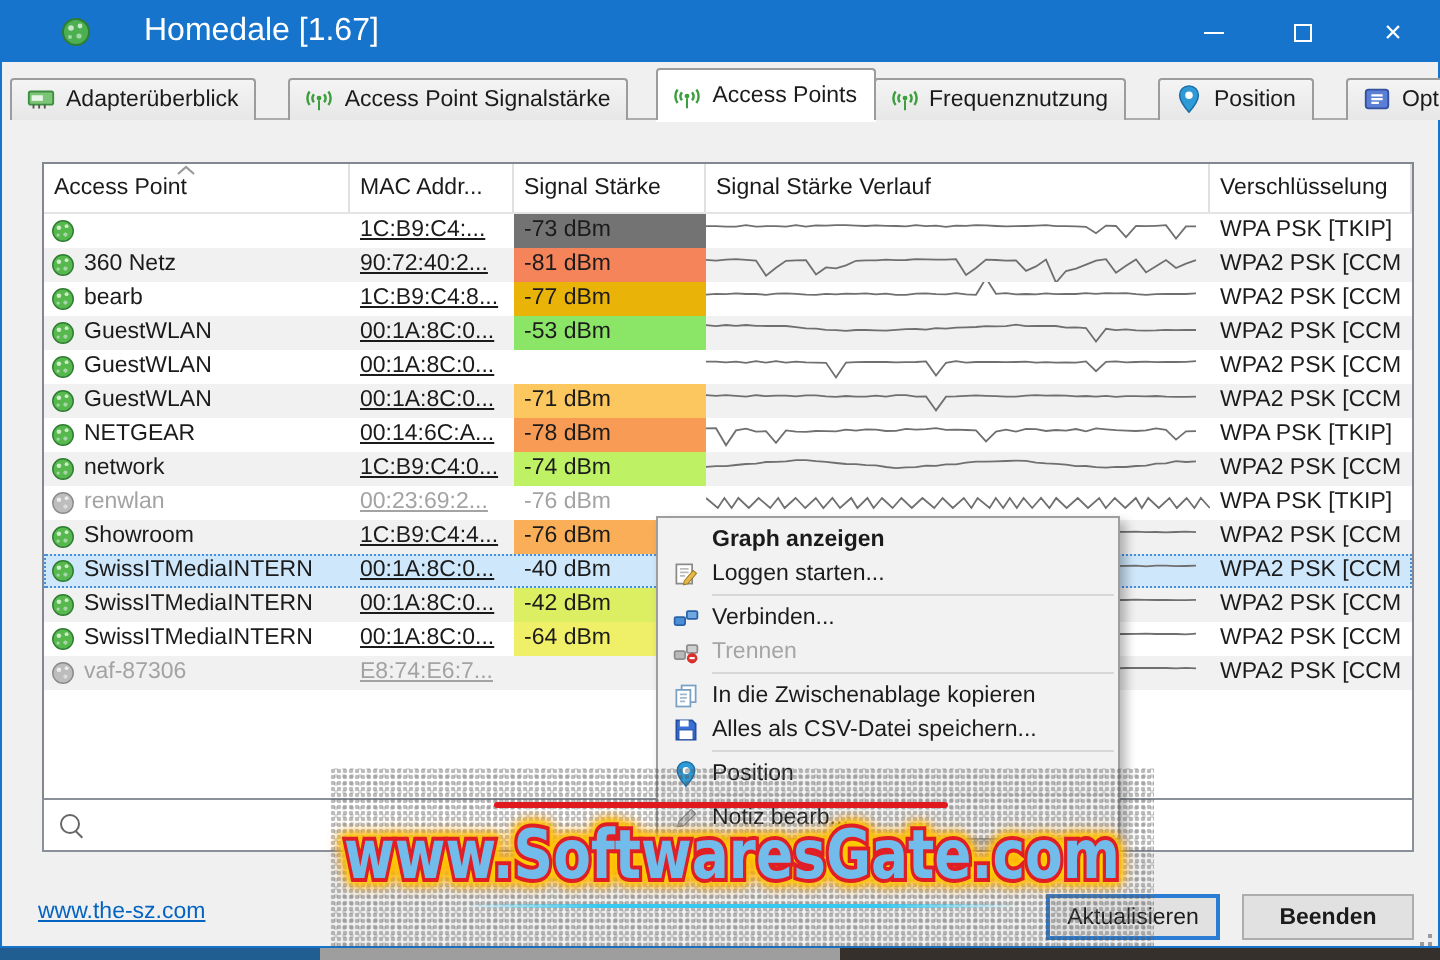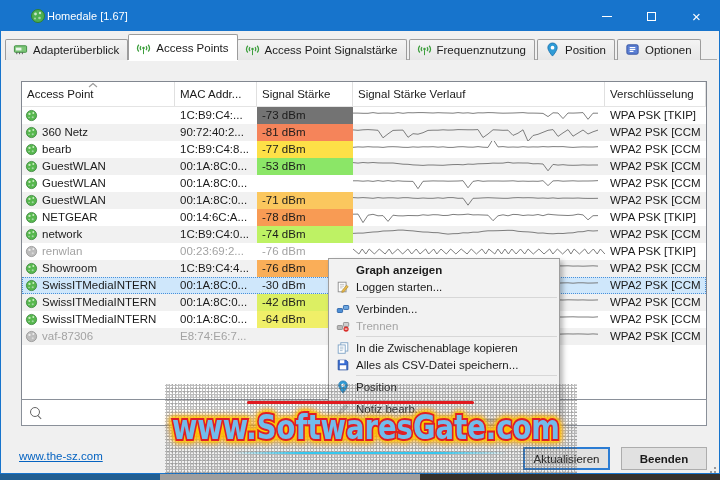--- a/index.html
+++ b/index.html
@@ -3,49 +3,49 @@
 <meta charset="utf-8">
 <style>
   html,body{margin:0;padding:0;background:#444;}
   *{box-sizing:border-box;}
   #stage{position:relative;width:720px;height:480px;overflow:hidden;
          font-family:"Liberation Sans",sans-serif;font-size:11.5px;color:#1b1b1b;background:#f0f0f0;}
   
   #win{position:absolute;left:0;top:0;width:720px;height:474px;border:1px solid #1774cc;background:#f0f0f0;}
   #titlebar{position:absolute;left:0;top:0;width:100%;height:30px;background:#1774cc;display:flex;align-items:center;}
   #title-icon{width:16px;height:16px;margin-left:29px;}
-  #title-text{color:#fff;font-size:11px;margin-left:1px;}
+  #title-text{color:#fff;font-size:16px;margin-left:26px;}
   .cap-btn{position:absolute;top:0;width:45px;height:30px;display:flex;align-items:center;justify-content:center;color:#fff;}
   #btn-min{right:90px;} #btn-max{right:45px;} #btn-close{right:0;}
   #btn-min span{display:block;width:10px;height:0;border-bottom:1px solid #fff;}
   #btn-max span{display:block;width:9px;height:9px;border:1px solid #fff;}
   #btn-close span{font-size:15px;line-height:1;}
   
   #tabbar{position:absolute;left:4px;top:33px;height:26px;display:flex;align-items:flex-end;}
   .tab{display:flex;align-items:center;gap:5px;padding:3px 8px 4px 7px;height:21px;
        background:linear-gradient(#f4f4f4,#e7e7e7);border:1px solid #9c9c9c;border-bottom:none;
-       border-radius:2px 2px 0 0;margin-right:2px;white-space:nowrap;}
+       border-radius:2px 2px 0 0;margin-right:16px;white-space:nowrap;}
   .tab.active{background:#fff;height:26px;padding-top:5px;position:relative;z-index:2;margin-left:-2px;margin-right:-1px;
        box-shadow:0 1px 0 #fff;}
   .tab svg{width:15px;height:15px;flex:0 0 auto;}
   #tabline{position:absolute;left:4px;top:58px;width:712px;height:0;border-top:1px solid #acacac;}
   
   #table{position:absolute;left:20px;top:80px;width:686px;height:328px;background:#fff;border:1px solid #828790;overflow:hidden;}
   #thead{position:relative;height:25px;border-bottom:1px solid #e4e4e4;background:#fff;display:flex;}
   .th{position:relative;padding:6px 0 0 5px;white-space:nowrap;overflow:hidden;border-right:1px solid #e0e0e0;color:#1a1a1a;}
   .th-sort{position:absolute;left:66px;top:0;width:10px;height:6px;}
   .col0{width:153px;} .col1{width:82px;} .col2{width:96px;} .col3{width:252px;} .col4{width:101px;}
   #tbody{position:relative;}
   .row{display:flex;height:17px;align-items:stretch;background:#fff;}
   .row.stripe{background:#f1f1f1;}
   .row.selected{background:#cfe7fb;outline:1px dotted #4a90d9;outline-offset:-1px;}
   .cell{white-space:nowrap;overflow:hidden;line-height:17px;}
   .cell.name{display:flex;align-items:center;gap:4px;padding-left:3px;}
   .cell.name svg{width:13px;height:13px;flex:0 0 auto;}
-  .cell.mac{padding-left:5px;}
+  .cell.mac{padding-left:5px;text-decoration:underline;}
   .cell.sig{padding-left:5px;}
   .cell.enc{padding-left:5px;}
   .row.gray .name,.row.gray .mac,.row.gray .sig{color:#a3a3a3;}
   .cell.graph svg{display:block;}
   
   #searchbox{position:absolute;left:20px;top:398px;width:686px;height:27px;background:#fff;border:1px solid #8a9099;display:flex;align-items:center;}
   #search-glass{position:relative;width:12px;height:12px;margin-left:8px;}
   #search-glass::before{content:"";position:absolute;left:0;top:0;width:8px;height:8px;border:1.6px solid #666;border-radius:50%;}
   #search-glass::after{content:"";position:absolute;left:8px;top:8px;width:5px;height:0;border-top:1.8px solid #666;transform:rotate(45deg);transform-origin:0 0;}
   #search-input{flex:1;border:none;outline:none;height:100%;margin-left:6px;font:inherit;background:transparent;}
@@ -109,51 +109,51 @@
     <div id="tabline"></div>
     <div id="tabbar">
         <div class="tab">
           <svg viewBox="0 0 16 16">
             <rect x="1.5" y="4" width="13" height="7" rx="1" fill="#7CC576" stroke="#3E8E41"></rect>
             <rect x="3" y="6" width="6" height="3" fill="#E8F5E9"></rect>
             <path d="M4 11v2M7 11v2M10 11v2" stroke="#555"></path>
           </svg>
           <span>Adapterüberblick</span>
         </div>
+        <div class="tab">
+          <svg viewBox="0 0 16 16" fill="none" stroke="#3C9E3C" stroke-width="1.3">
+            <path d="M3 4c-1.6 2-1.6 5.2 0 7.2"></path>
+            <path d="M13 4c1.6 2 1.6 5.2 0 7.2"></path>
+            <path d="M5.3 5.5c-1 1.3-1 3 0 4.2"></path>
+            <path d="M10.7 5.5c1 1.3 1 3 0 4.2"></path>
+            <circle cx="8" cy="7.5" r="1.3" fill="#3C9E3C" stroke="none"></circle>
+            <path d="M8 8.7V14" stroke-width="1.1"></path>
+          </svg>
+          <span>Access Point Signalstärke</span>
+        </div>
         <div class="tab active">
           <svg viewBox="0 0 16 16" fill="none" stroke="#3C9E3C" stroke-width="1.3">
             <path d="M3 4c-1.6 2-1.6 5.2 0 7.2"></path>
             <path d="M13 4c1.6 2 1.6 5.2 0 7.2"></path>
             <path d="M5.3 5.5c-1 1.3-1 3 0 4.2"></path>
             <path d="M10.7 5.5c1 1.3 1 3 0 4.2"></path>
             <circle cx="8" cy="7.5" r="1.3" fill="#3C9E3C" stroke="none"></circle>
             <path d="M8 8.7V14" stroke-width="1.1"></path>
           </svg>
           <span>Access Points</span>
         </div>
         <div class="tab">
           <svg viewBox="0 0 16 16" fill="none" stroke="#3C9E3C" stroke-width="1.3">
             <path d="M3 4c-1.6 2-1.6 5.2 0 7.2"></path>
             <path d="M13 4c1.6 2 1.6 5.2 0 7.2"></path>
             <path d="M5.3 5.5c-1 1.3-1 3 0 4.2"></path>
             <path d="M10.7 5.5c1 1.3 1 3 0 4.2"></path>
             <circle cx="8" cy="7.5" r="1.3" fill="#3C9E3C" stroke="none"></circle>
             <path d="M8 8.7V14" stroke-width="1.1"></path>
           </svg>
-          <span>Access Point Signalstärke</span>
-        </div>
-        <div class="tab">
-          <svg viewBox="0 0 16 16" fill="none" stroke="#3C9E3C" stroke-width="1.3">
-            <path d="M3 4c-1.6 2-1.6 5.2 0 7.2"></path>
-            <path d="M13 4c1.6 2 1.6 5.2 0 7.2"></path>
-            <path d="M5.3 5.5c-1 1.3-1 3 0 4.2"></path>
-            <path d="M10.7 5.5c1 1.3 1 3 0 4.2"></path>
-            <circle cx="8" cy="7.5" r="1.3" fill="#3C9E3C" stroke="none"></circle>
-            <path d="M8 8.7V14" stroke-width="1.1"></path>
-          </svg>
           <span>Frequenznutzung</span>
         </div>
         <div class="tab">
           <svg viewBox="0 0 16 16">
             <path d="M8 1C5.2 1 3 3.2 3 6c0 3.5 5 9 5 9s5-5.5 5-9c0-2.8-2.2-5-5-5z" fill="#2E9BD6" stroke="#1C6EA8" stroke-width=".8"></path>
             <circle cx="8" cy="6" r="2" fill="#fff"></circle>
           </svg>
           <span>Position</span>
         </div>
         <div class="tab">
@@ -221,21 +221,21 @@
               <svg viewBox="0 0 16 16">
                 <circle cx="8" cy="8" r="6.3" fill="#57B84E" stroke="#2E7D32" stroke-width=".9"></circle>
                 <circle cx="5.5" cy="6" r="1.4" fill="#CDEDC6"></circle>
                 <circle cx="10.2" cy="5" r="1.2" fill="#CDEDC6"></circle>
                 <circle cx="9.5" cy="10.2" r="1.3" fill="#A5D6A7"></circle>
                 <circle cx="5" cy="10.5" r="1" fill="#A5D6A7"></circle>
               </svg>
               <span>bearb</span>
             </div>
             <div class="cell mac col1">1C:B9:C4:8...</div>
-            <div class="cell sig col2" style="background: #fde047;">-77 dBm</div>
+            <div class="cell sig col2" style="background: #eab308;">-77 dBm</div>
             <div class="cell graph col3">
               <svg width="252" height="17" viewBox="0 0 252 17">
                 <polyline points="0.0,6.3 5.0,5.9 10.0,6.1 15.0,5.7 20.0,6.0 25.0,6.0 30.0,6.4 35.0,5.8 40.0,5.7 45.0,5.9 50.0,6.3 55.0,6.4 60.0,5.9 65.0,6.2 70.0,5.8 75.0,5.9 80.0,5.7 85.0,6.2 90.0,5.8 95.0,6.4 100.0,6.4 105.0,5.8 110.0,5.7 115.0,6.1 120.0,6.2 125.0,5.6 130.0,6.2 135.0,6.4 140.0,-1.9 145.0,5.9 150.0,5.6 155.0,6.2 160.0,6.0 165.0,6.2 170.0,5.7 175.0,6.1 180.0,5.9 185.0,6.0 190.0,5.6 195.0,5.9 200.0,5.6 205.0,5.7 210.0,5.6 215.0,6.1 220.0,6.4 225.0,6.1 230.0,5.9 235.0,6.0 240.0,6.0 245.0,5.7" fill="none" stroke="#6f6f6f" stroke-width="0.9"></polyline>
               </svg>
             </div>
             <div class="cell enc col4">WPA2 PSK [CCM</div>
           </div>
           <div class="row stripe">
             <div class="cell name col0">
               <svg viewBox="0 0 16 16">
@@ -380,21 +380,21 @@
               <svg viewBox="0 0 16 16">
                 <circle cx="8" cy="8" r="6.3" fill="#57B84E" stroke="#2E7D32" stroke-width=".9"></circle>
                 <circle cx="5.5" cy="6" r="1.4" fill="#CDEDC6"></circle>
                 <circle cx="10.2" cy="5" r="1.2" fill="#CDEDC6"></circle>
                 <circle cx="9.5" cy="10.2" r="1.3" fill="#A5D6A7"></circle>
                 <circle cx="5" cy="10.5" r="1" fill="#A5D6A7"></circle>
               </svg>
               <span>SwissITMediaINTERN</span>
             </div>
             <div class="cell mac col1">00:1A:8C:0...</div>
-            <div class="cell sig col2">-30 dBm</div>
+            <div class="cell sig col2">-40 dBm</div>
             <div class="cell graph col3">
               <svg width="252" height="17" viewBox="0 0 252 17">
                 <polyline points="0.0,6.2 5.0,6.1 10.0,6.0 15.0,5.9 20.0,5.8 25.0,6.0 30.0,6.0 35.0,5.8 40.0,6.1 45.0,6.1 50.0,6.2 55.0,6.2 60.0,5.9 65.0,6.1 70.0,5.8 75.0,6.1 80.0,5.8 85.0,6.1 90.0,6.1 95.0,6.0 100.0,5.8 105.0,5.8 110.0,6.0 115.0,5.9 120.0,5.8 125.0,6.1 130.0,5.9 135.0,5.8 140.0,6.1 145.0,5.8 150.0,5.8 155.0,5.9 160.0,6.1 165.0,6.2 170.0,5.8 175.0,5.8 180.0,6.0 185.0,6.0 190.0,6.2 195.0,6.2 200.0,6.1 205.0,6.1 210.0,5.9 215.0,5.8 220.0,6.2 225.0,5.8 230.0,5.8 235.0,6.1 240.0,6.0 245.0,5.8" fill="none" stroke="#6f6f6f" stroke-width="0.9"></polyline>
               </svg>
             </div>
             <div class="cell enc col4">WPA2 PSK [CCM</div>
           </div>
           <div class="row stripe">
             <div class="cell name col0">
               <svg viewBox="0 0 16 16">

